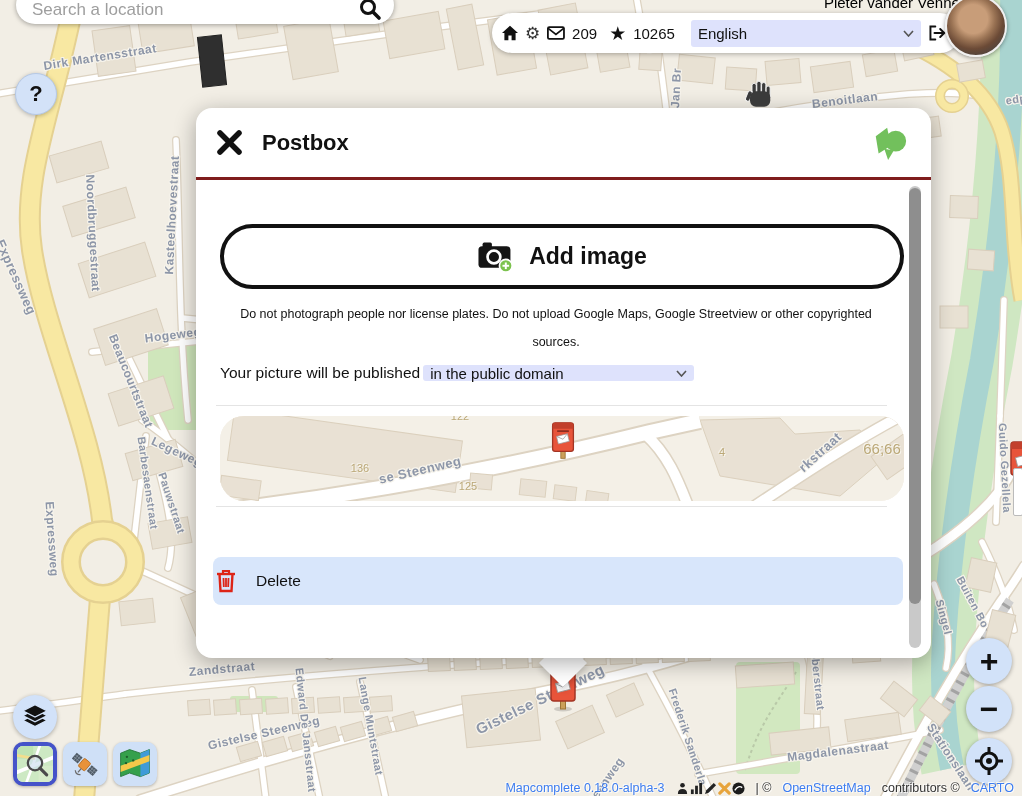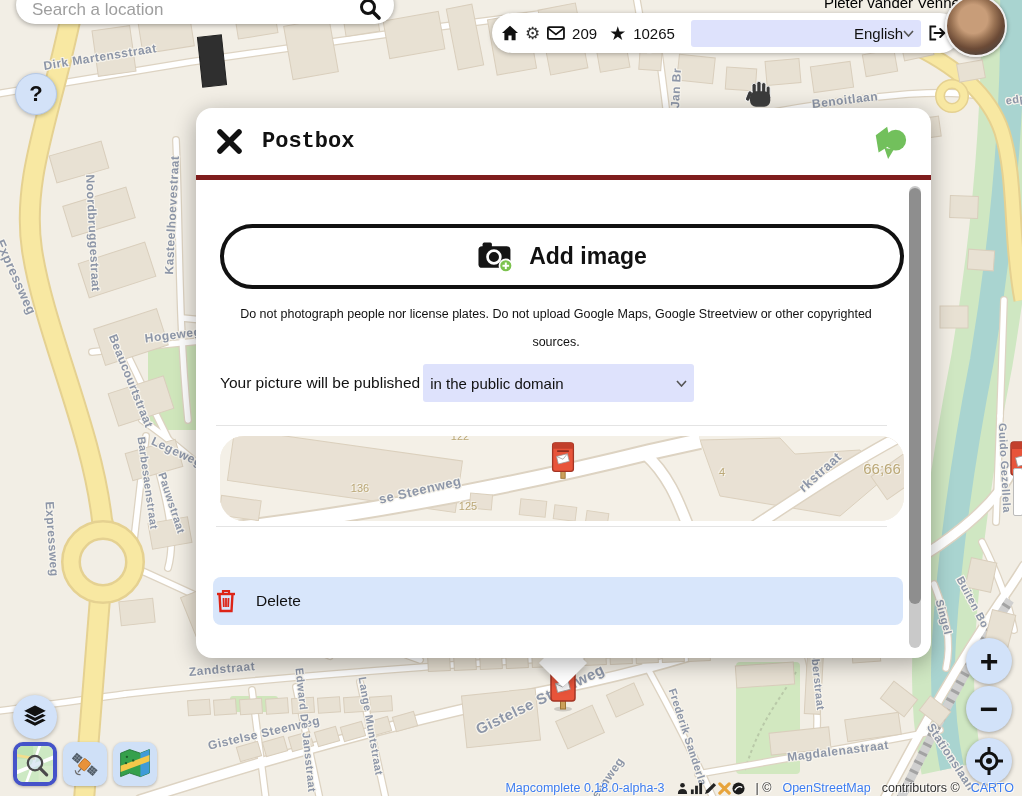--- a/index.html
+++ b/index.html
@@ -19,21 +19,21 @@
   .search-pill input { flex:1; border:none; outline:none; font-size:17px; color:#222; background:transparent; padding-top:10px; }
   .search-pill input::placeholder { color:#9e9e9e; }
 
   
   .user-name { position:absolute; top:-6px; right:58px; font-size:15px; color:#000; z-index:6; white-space:nowrap; }
   .user-bar { position:absolute; left:492px; top:13px; width:468px; height:40px; background:#fff; border-radius:20px;
      box-shadow:0 1px 5px rgba(0,0,0,.3); display:flex; align-items:center; gap:7px; padding:0 14px 0 10px; z-index:5; }
   .user-bar .count { font-size:15px; color:#111; }
   .select { background:#dee2fc; border-radius:3px; height:27px; display:flex; align-items:center; justify-content:space-between;
      padding:0 7px; font-size:15px; color:#111; cursor:pointer; }
-  .lang-select { width:244px;justify-content:flex-end; }
+  .lang-select { width:244px; }
   .avatar { position:absolute; left:945px; top:-5px; width:62px; height:62px; border-radius:50%; z-index:7;
      background:radial-gradient(circle at 45% 38%, #c89d79 0 30%, #9a7354 45%, #6b4a36 62%, #56453b 75%, #7d8a93 100%);
      box-shadow:0 1px 4px rgba(0,0,0,.4); border:2px solid #f0f0f0; }
 
   .help-btn { position:absolute; left:15px; top:73px; width:42px; height:42px; border-radius:50%; background:#d3e2f8;
      border:1px solid #b6c9e6; box-shadow:0 1px 4px rgba(0,0,0,.25); display:flex; align-items:center; justify-content:center;
      font-size:22px; font-weight:bold; color:#111; z-index:6; }
 
   .hand-cursor { position:absolute; left:744px; top:78px; z-index:9; pointer-events:none; }
 
@@ -47,21 +47,21 @@
   .close-btn { width:30px; height:30px; display:flex; align-items:center; justify-content:center; cursor:pointer; }
   .modal-body { position:absolute; left:0; top:74px; width:711px; height:474px; padding:0 24px; overflow:hidden; }
   .scroll-track { position:absolute; left:713px; top:78px; width:12px; height:462px; background:#c9c9c9; border-radius:6px; }
   .scroll-thumb { position:absolute; left:713px; top:80px; width:12px; height:416px; background:#8e8e8e; border-radius:6px; }
 
   .add-image-btn { margin-top:42px; width:684px; height:65px; border:4px solid #111; border-radius:33px; background:#fff;
      display:flex; align-items:center; justify-content:center; gap:14px; cursor:pointer; }
   .add-image-label { font-size:23px; font-weight:bold; color:#111; }
   .image-note { margin:11px auto 0; width:672px; text-align:center; font-size:12.5px; color:#111; line-height:28px; }
   .publish-row { display:flex; align-items:center; margin-top:8px; font-size:15.5px; color:#111; gap:3px; }
-  .license-select { width:271px; height:38px; }
+  .license-select { width:271px; height:16px; }
   .divider { border:none; border-top:1px solid #e4e4e4; margin:0 -4px; }
   .div1 { margin-top:23px; }
   .minimap { position:relative; margin-top:10px; width:684px; height:85px; border-radius:24px; overflow:hidden; background:#f4f0e7; }
   .minimap-labels { position:absolute; inset:0; pointer-events:none; }
   .div2 { margin-top:5px; }
   .delete-btn { margin:50px auto 0 -7px; width:690px; height:48px; background:#d8e6fb; border-radius:8px; display:flex;
      align-items:center; gap:20px; padding:0 3px; cursor:pointer; }
   .delete-label { font-size:15.5px; color:#111; }
 
   
@@ -389,21 +389,21 @@
         <rect x="13.2" y="3.4" width="3.2" height="12" rx="1.6"></rect>
         <rect x="16.6" y="6" width="3" height="10" rx="1.5"></rect>
         <rect x="2" y="9.5" width="3.4" height="8" rx="1.7" transform="rotate(22 3.7 13.5)"></rect>
         <rect x="4.5" y="10" width="15.2" height="11.5" rx="4.5" stroke="none"></rect>
       </g>
     </svg>
   </div>
 
   <div class="modal-pointer"></div>
   <div class="modal">
-    <div class="modal-header" style="border-bottom:5px solid #7f1d1d;font-family:Liberation Mono, monospace;">
+    <div class="modal-header" style="border-bottom:3px solid #7f1d1d;">
       <div class="close-btn">
         <svg width="27" height="27" viewBox="0 0 27 27">
           <line x1="4" y1="4" x2="23" y2="23" stroke="#111" stroke-width="5.5" stroke-linecap="round"></line>
           <line x1="23" y1="4" x2="4" y2="23" stroke="#111" stroke-width="5.5" stroke-linecap="round"></line>
         </svg>
       </div>
       <div class="modal-title">Postbox</div>
       <svg width="38" height="38" viewBox="0 0 40 40">
         <polygon points="5,13 17,4 21,23 8,31" fill="#72c05c"></polygon>
         <circle cx="26" cy="18" r="11" fill="#72c05c"></circle>

